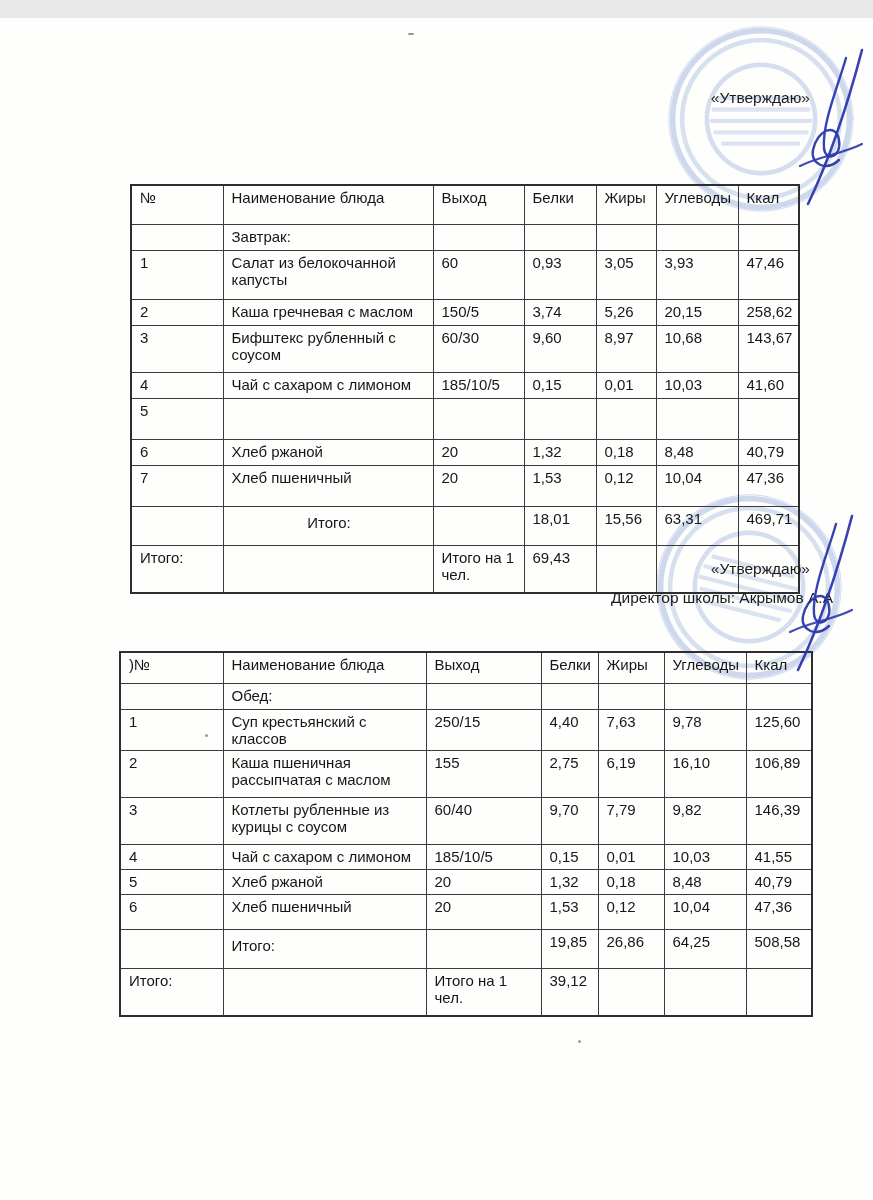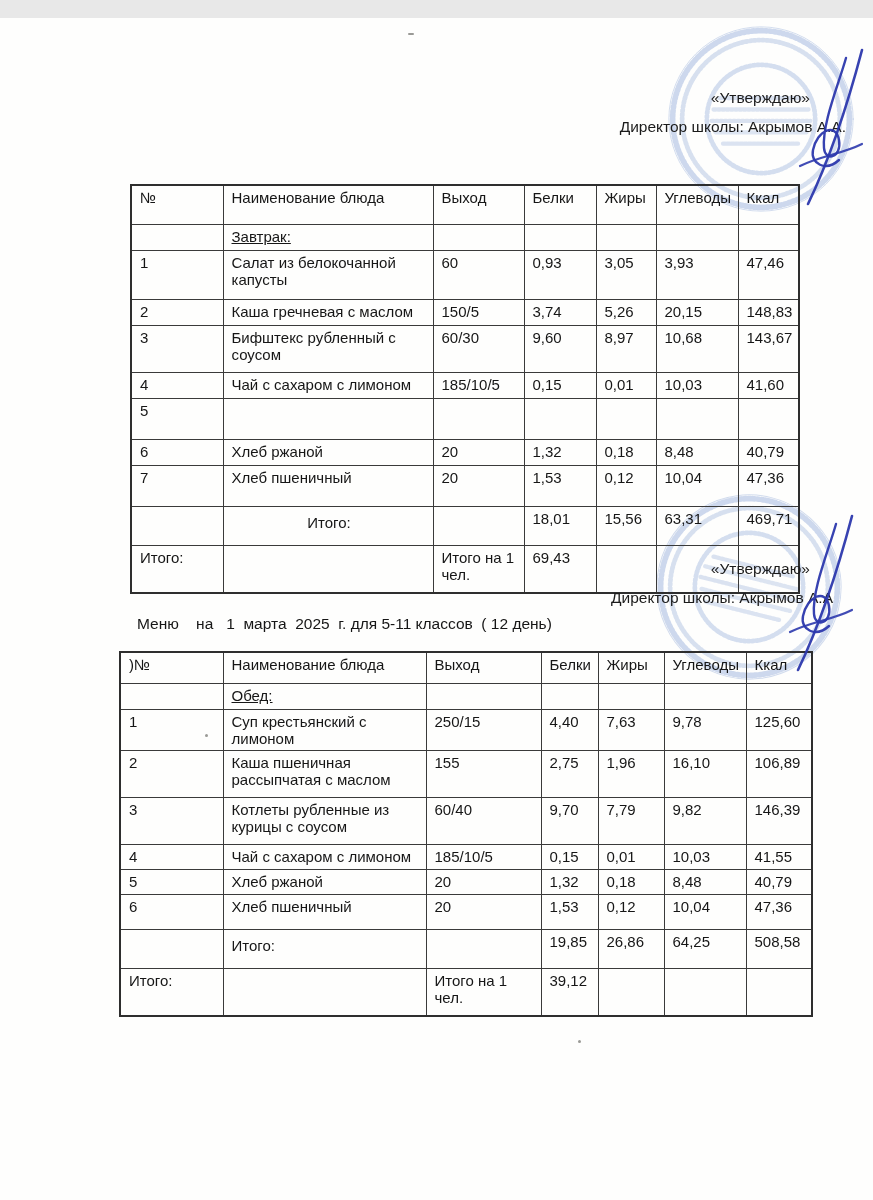--- a/index.html
+++ b/index.html
@@ -40,21 +40,21 @@
   table.menu td,table.menu th{
     border:1.6px solid #3a3a3a;
     vertical-align:top;
     padding:3px 6px 3px 8px;
     text-align:left;
     font-weight:400;
     overflow:hidden;
   }
   table.menu{border:2.4px solid #2e2e2e;}
   table.menu th{height:32px;}
-  .meal-row td{height:19px;text-decoration:underline;}
+  .meal-row td{height:19px;}
   .c-name{white-space:pre-line;}
   .c-out,.c-protein,.c-fat,.c-carbs,.c-kcal{padding-top:6px;}
   
   #t1-rows tr td{height:19px;}
   #t1-rows tr:nth-child(1) td{height:42px;}
   #t1-rows tr:nth-child(3) td{height:40px;}
   #t1-rows tr:nth-child(5) td{height:34px;}
   #t1-rows tr:nth-child(7) td{height:34px;}
   #t2-rows tr td{height:18px;}
   #t2-rows tr:nth-child(2) td{height:40px;}
@@ -92,21 +92,20 @@
         <path d="M18 120 C38 110 60 108 80 98" stroke-width="2.2" opacity="0.9"></path>
       </g>
     </defs>
   </svg>
 
   <svg class="stamp" style="left:666px;top:6px" width="190" height="190" viewBox="0 0 200 200">
     <use href="#seal-art" stroke="#7d9bd2"></use>
   </svg>
 
   <div class="approve-line" style="top:70px;left:0;width:810px">«Утверждаю»</div>
-  <div class="approve-line" style="top:99px;left:0;width:846px">Директор школы: Акрымов А.А.</div>
 
   <svg class="signature" style="left:782px;top:28px" width="90" height="162" viewBox="0 0 90 162">
     <use href="#sig-art" stroke="#2c38ad"></use>
   </svg>
 
 
   <table class="menu" id="table1" style="left:130px;top:166px;width:668px">
     <colgroup>
       <col style="width:92px">
         <col style="width:210px">
@@ -149,21 +148,21 @@
           <td class="c-carbs">3,93</td>
           <td class="c-kcal">47,46</td>
         </tr>
         <tr>
           <td class="c-num">2</td>
           <td class="c-name">Каша  гречневая  с  маслом</td>
           <td class="c-out">150/5</td>
           <td class="c-protein">3,74</td>
           <td class="c-fat">5,26</td>
           <td class="c-carbs">20,15</td>
-          <td class="c-kcal">148,83</td>
+          <td class="c-kcal">258,62</td>
         </tr>
         <tr>
           <td class="c-num">3</td>
           <td class="c-name">Бифштекс рубленный с
 соусом</td>
           <td class="c-out">60/30</td>
           <td class="c-protein">9,60</td>
           <td class="c-fat">8,97</td>
           <td class="c-carbs">10,68</td>
           <td class="c-kcal">143,67</td>
@@ -232,21 +231,20 @@
     <use href="#seal-art" transform="rotate(14 100 100)" stroke="#7d9bd2"></use>
   </svg>
 
   <div class="approve-line" style="top:541px;left:0;width:810px">«Утверждаю»</div>
   <div class="approve-line" style="top:570px;left:0;width:833px">Директор школы: Акрымов А.А</div>
 
   <svg class="signature" style="left:772px;top:494px" width="90" height="162" viewBox="0 0 90 162">
     <use href="#sig-art" stroke="#2c38ad"></use>
   </svg>
 
-  <div class="menu-title" style="left:137px;top:597px">Меню    на   1  марта  2025  г. для 5-11 классов  ( 12 день)</div>
 
   <table class="menu" id="table2" style="left:119px;top:633px;width:692px">
     <colgroup>
       <col style="width:103px">
         <col style="width:203px">
         <col style="width:115px">
       <col style="width:57px">
         <col style="width:66px">
         <col style="width:82px">
         <col style="width:66px">
@@ -269,34 +267,34 @@
         <td></td>
         <td></td>
         <td></td>
         <td></td>
         <td></td>
       </tr>
     </tbody>
     <tbody id="t2-rows">
         <tr>
           <td class="c-num">1</td>
-          <td class="c-name">Суп крестьянский с лимоном</td>
+          <td class="c-name">Суп крестьянский с классов</td>
           <td class="c-out">250/15</td>
           <td class="c-protein">4,40</td>
           <td class="c-fat">7,63</td>
           <td class="c-carbs">9,78</td>
           <td class="c-kcal">125,60</td>
         </tr>
         <tr>
           <td class="c-num">2</td>
           <td class="c-name">Каша пшеничная
 рассыпчатая с маслом</td>
           <td class="c-out">155</td>
           <td class="c-protein">2,75</td>
-          <td class="c-fat">1,96</td>
+          <td class="c-fat">6,19</td>
           <td class="c-carbs">16,10</td>
           <td class="c-kcal">106,89</td>
         </tr>
         <tr>
           <td class="c-num">3</td>
           <td class="c-name">Котлеты рубленные из
 курицы  с соусом</td>
           <td class="c-out">60/40</td>
           <td class="c-protein">9,70</td>
           <td class="c-fat">7,79</td>

